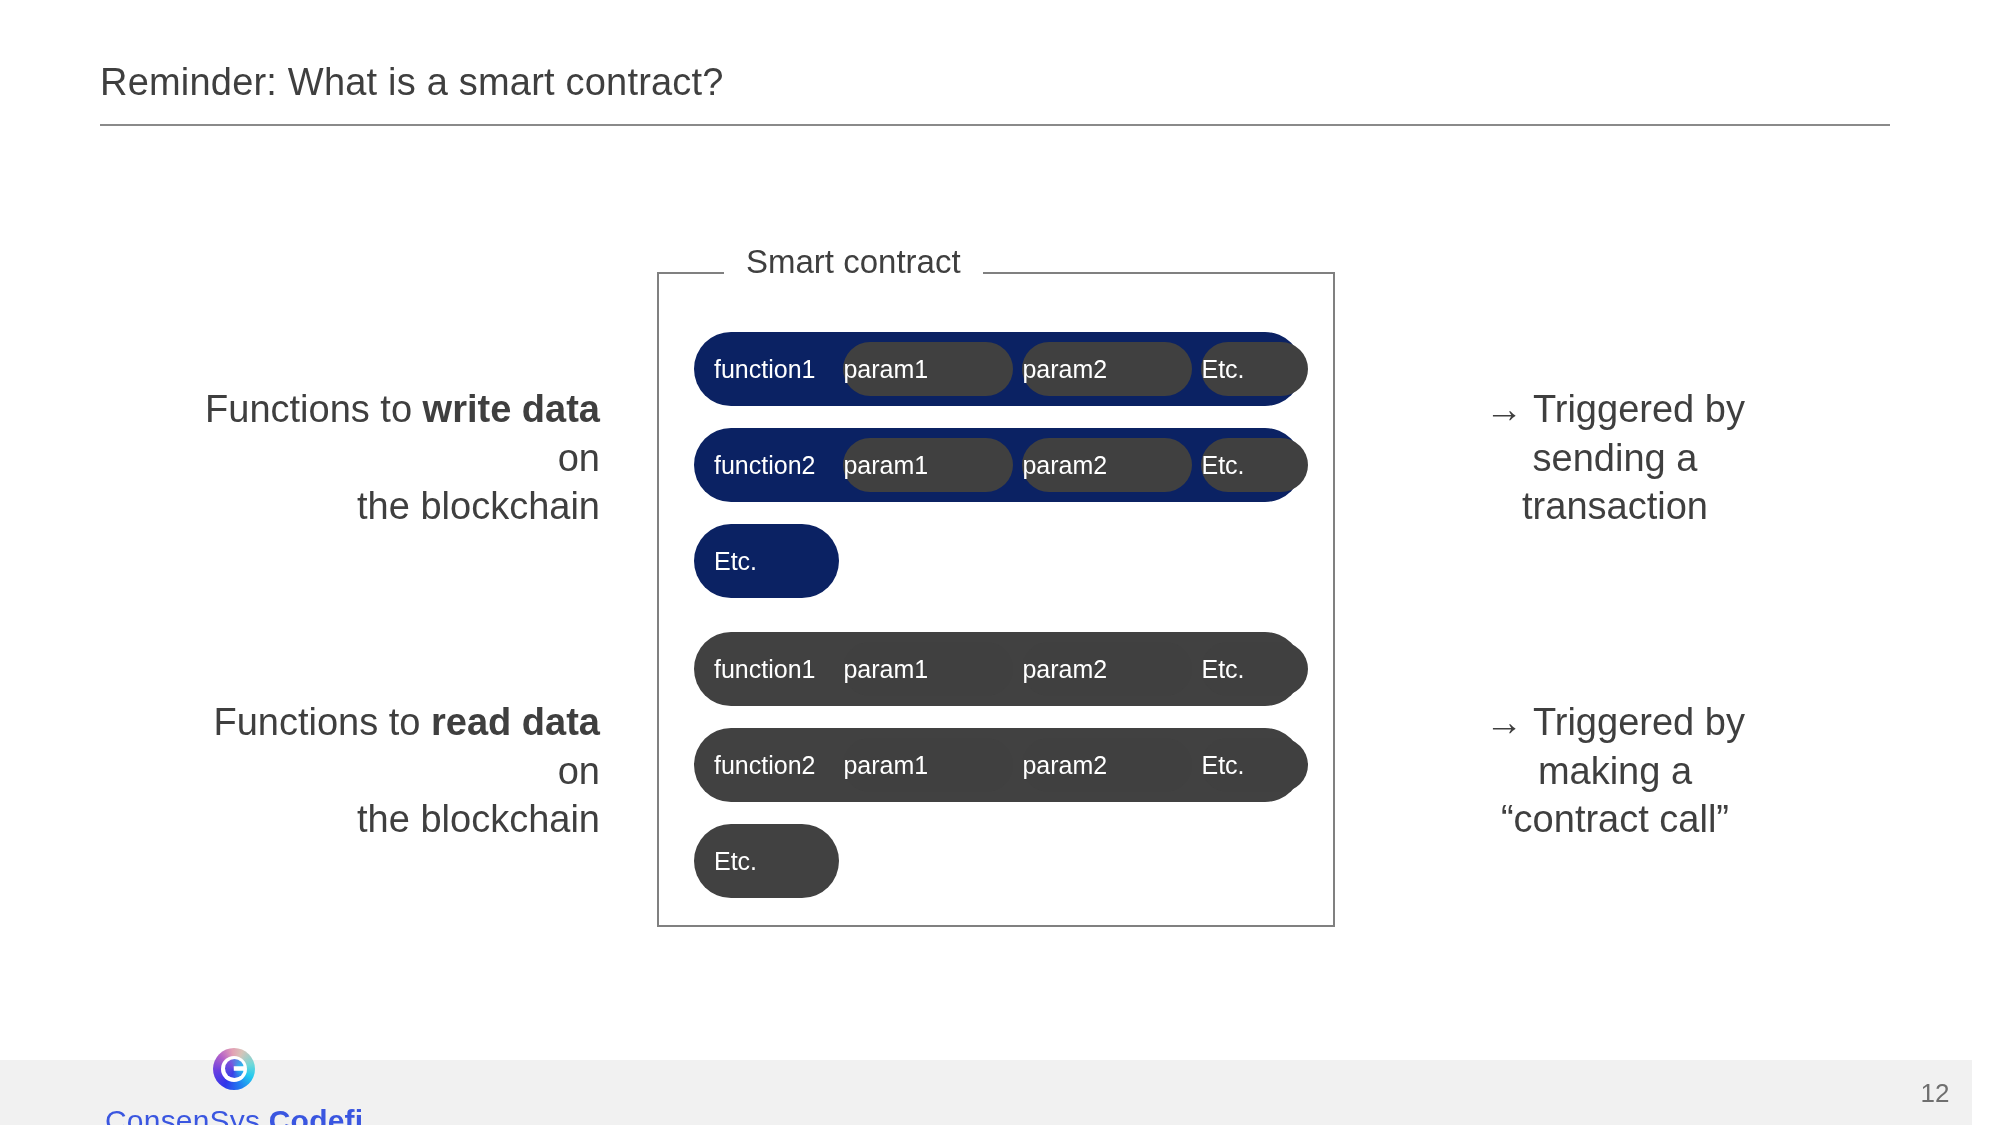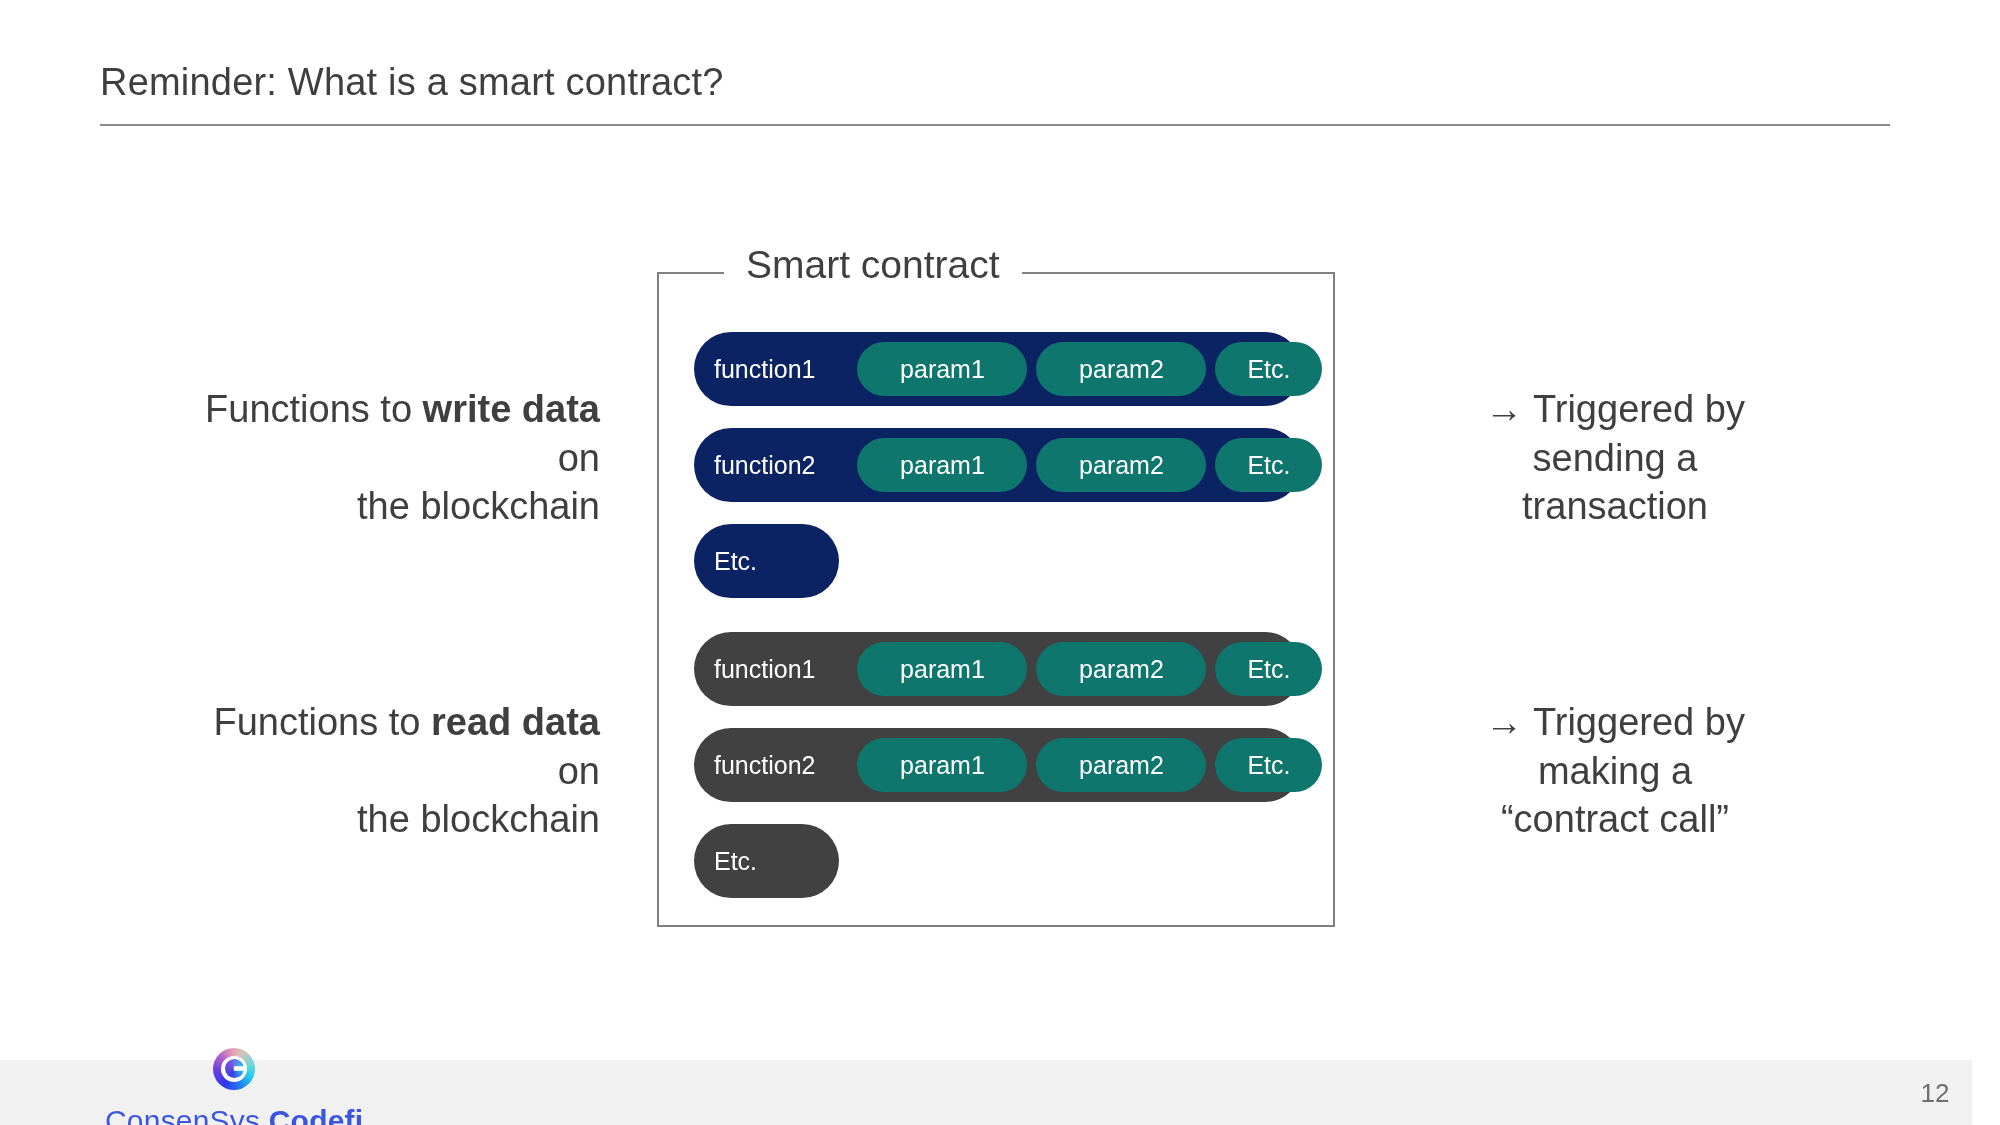--- a/index.html
+++ b/index.html
@@ -65,21 +65,21 @@
     height: 655px;
     border: 2px solid #808080;
     box-sizing: border-box;
   }
   .contract-legend {
     position: absolute;
     left: 65px;
     top: -29px;
     background: #ffffff;
     padding: 0 22px;
-    font-size: 39px;
+    font-size: 33px;
     color: #3f3f3f;
     line-height: 1;
     white-space: nowrap;
   }
 
   .rows {
     position: absolute;
     left: 35px;
     top: 58px;
     width: 608px;
@@ -87,21 +87,20 @@
 
   
   .fn-row {
     display: flex;
     align-items: center;
     border-radius: 44px;
     height: 74px;
     box-sizing: border-box;
     padding: 0 10px 0 20px;
     width: 608px;
-    gap: 14px;
   }
   .fn-row.etc-row {
     width: 145px;
     padding-left: 20px;
   }
   .fn-row.write { background: #0b2263; }
   .fn-row.read  { background: #414141; }
 
   .fn-name {
     color: #ffffff;
@@ -111,27 +110,27 @@
   }
   .fn-params {
     display: flex;
     align-items: center;
     margin-left: 28px;
     gap: 9px;
     flex: 1 1 auto;
     justify-content: flex-end;
   }
   .param-pill {
-    background: #0f766e;
+    background: #404040;
     color: #ffffff;
     font-size: 25px;
     border-radius: 30px;
     height: 54px;
     line-height: 54px;
-    text-align: center;
+    text-align: left;
     white-space: nowrap;
     box-sizing: border-box;
   }
   .param-pill.w-wide { width: 170px; }
   .param-pill.w-narrow { width: 107px; }
   .row-gap-md { height: 22px; }
   .row-gap-lg { height: 34px; }
 
   
   .footer {

